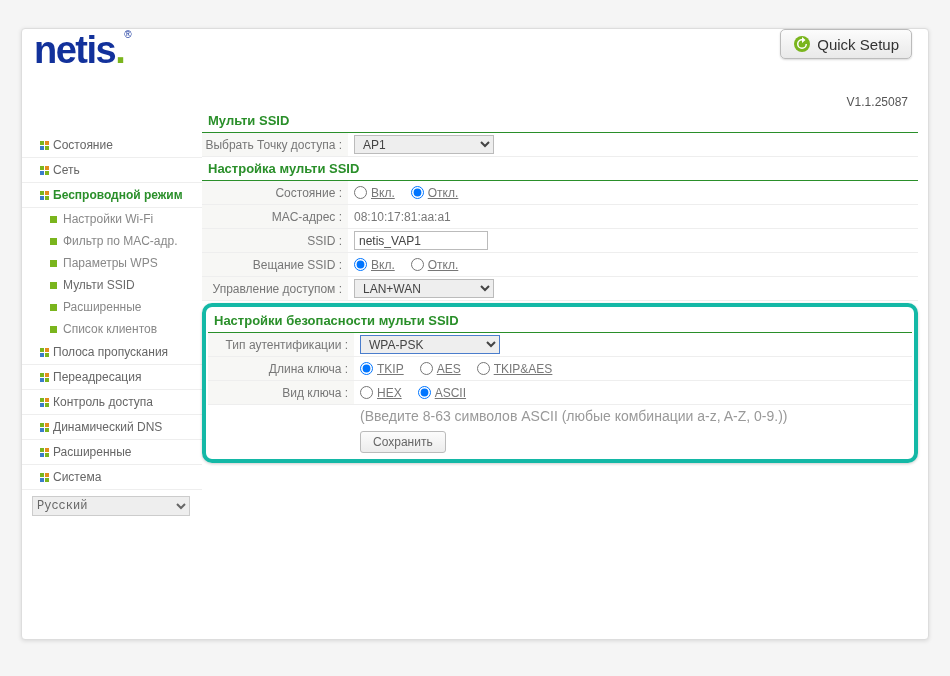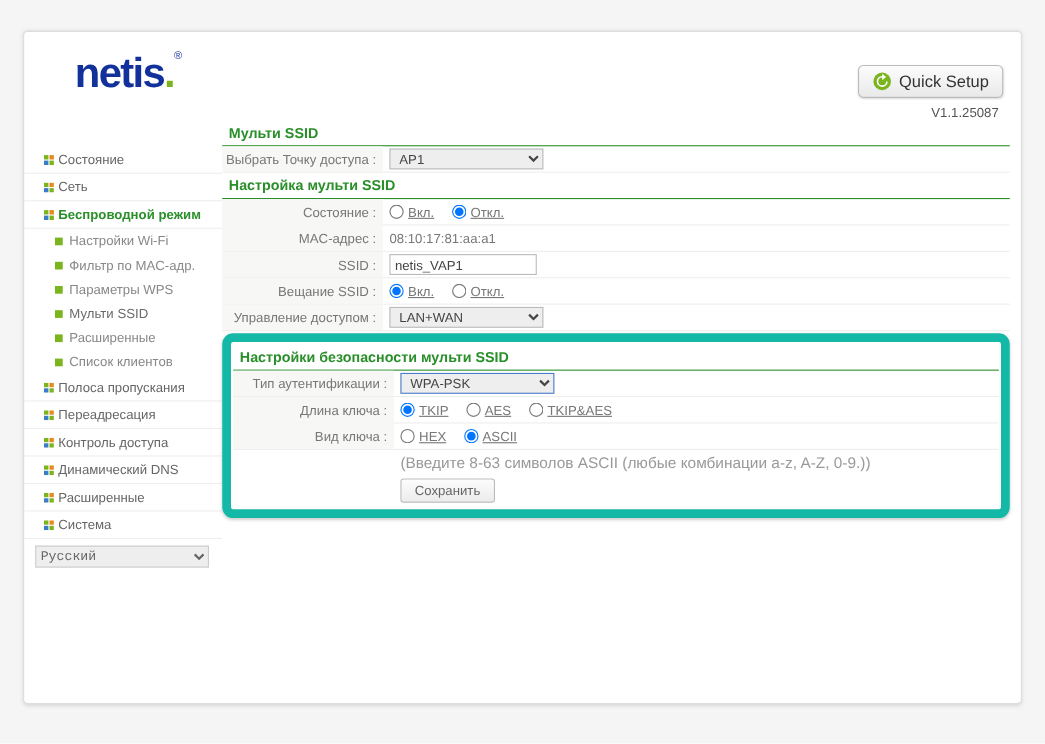--- a/index.html
+++ b/index.html
@@ -1,18 +1,18 @@
 <!DOCTYPE html>
 <html><head>
 <meta charset="utf-8">
 <style>
   * { box-sizing: border-box; margin: 0; padding: 0; }
   body { font-family: Arial, Helvetica, sans-serif; background: #f5f5f5; width: 950px; height: 676px; overflow: hidden; }
   .frame { width: 908px; height: 612px; margin: 28px auto 0; background: #fff; border: 1px solid #ddd; border-radius: 4px; box-shadow: 0 1px 4px rgba(0,0,0,0.12); position: relative; }
-  .header { height: 60px; display: flex; align-items: flex-end; justify-content: space-between; padding: 0 16px 0 12px; margin-left: 34px; }
+  .header { height: 60px; display: flex; align-items: flex-start; justify-content: space-between; padding: 0 16px 0 12px; }
   .logo { font-family: 'Trebuchet MS', sans-serif; font-size: 38px; color: #12319b; font-weight: bold; letter-spacing: -1.5px; }
   .logo .dot { color: #7ab51d; }
   .logo .tm { font-size: 10px; vertical-align: top; color: #12319b; font-weight: normal; letter-spacing: 0; }
   .quick { background: linear-gradient(#fcfcfc,#e9e9e9); border: 1px solid #bbb; border-radius: 5px; padding: 5px 12px; display: flex; align-items: center; gap: 6px; cursor: pointer; font-size: 15px; color: #333; box-shadow: 0 1px 2px rgba(0,0,0,0.15); }
   .quick-icon { width: 18px; height: 18px; display: inline-block; }
   .body { display: flex; }
   .sidebar { width: 180px; padding-top: 44px; }
   .sidebar .sec, .sidebar .sub { font-size: 12px; color: #666; padding: 4px 10px 4px 18px; cursor: pointer; }
   .sidebar .sec { border-bottom: 1px solid #eee; padding-top: 5px; padding-bottom: 5px; }
   .sidebar .sec.active { color: #2a8f2a; font-weight: bold; }
@@ -29,21 +29,21 @@
   .row { display: flex; align-items: center; min-height: 24px; border-bottom: 1px solid #eee; font-size: 12px; color: #777; }
   .row .lbl { width: 146px; text-align: right; padding-right: 6px; background: #f7f7f5; align-self: stretch; display: flex; align-items: center; justify-content: flex-end; }
   .row .val { padding-left: 6px; flex: 1; display: flex; align-items: flex-start; gap: 16px; }
   .row select, .row input[type=text] { height: 19px; font-size: 12px; border: 1px solid #bbb; background: #fafafa; color: #444; padding: 0 4px; }
   .row select { width: 140px; background: #eee; }
   .row input[type=text] { width: 134px; background: #fff; }
   .radio-group { display: flex; align-items: center; gap: 4px; }
   .radio-group input { margin: 0; }
   .radio-group label { font-size: 12px; color: #777; text-decoration: underline; }
   .rg-wide { display: flex; gap: 40px; }
-  .highlight { border: 8px solid #14b8a6; border-radius: 10px; padding: 2px 2px 6px 2px; margin-top: 2px; box-shadow: 0 1px 3px rgba(0,0,0,0.2); }
+  .highlight { border: 4px solid #14b8a6; border-radius: 10px; padding: 2px 2px 6px 2px; margin-top: 2px; box-shadow: 0 1px 3px rgba(0,0,0,0.2); }
   .hint { font-size: 14px; color: #999; padding-left: 152px; padding-top: 3px; padding-bottom: 3px; }
   .save-row { padding-left: 152px; padding-top: 4px; }
   .save-btn { font-size: 12px; color: #666; background: linear-gradient(#fcfcfc,#ececec); border: 1px solid #bbb; border-radius: 3px; padding: 3px 12px; cursor: pointer; }
   .auth-sel { border: 1px solid #4a7dcc !important; }
 </style>
 </head>
 <body>
 
 <div class="frame">
   <div class="header">

